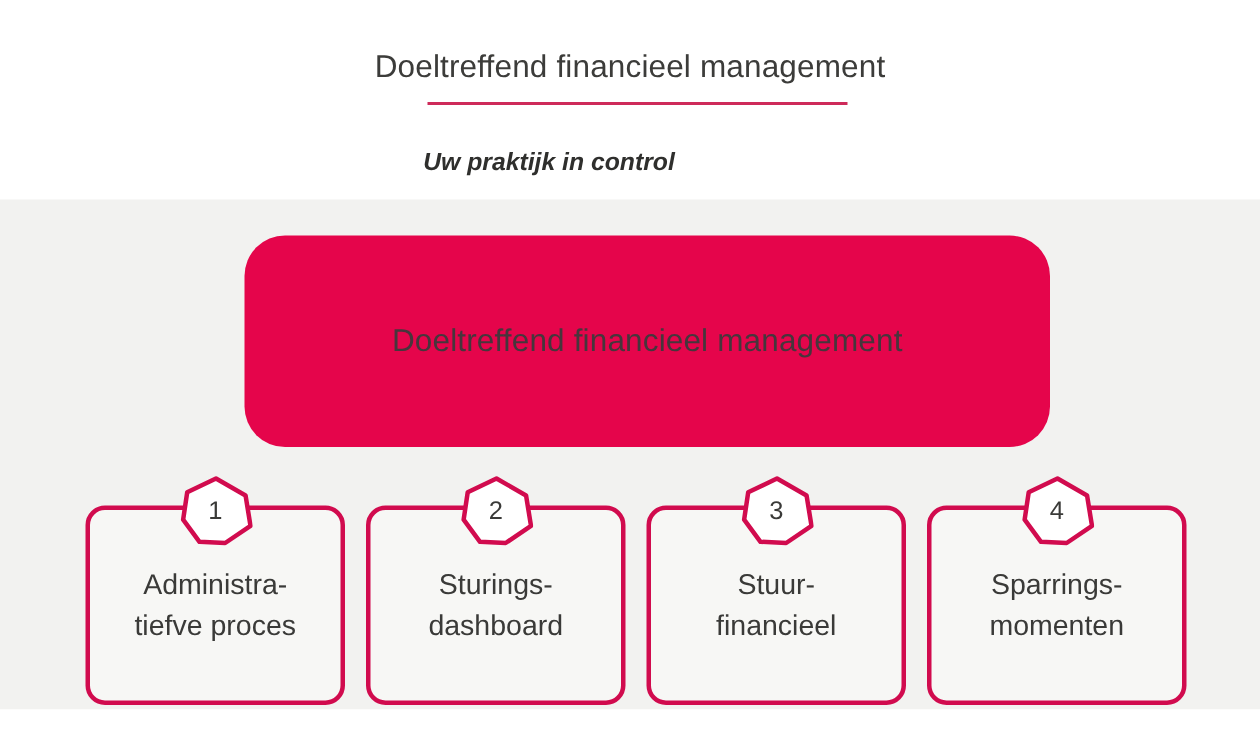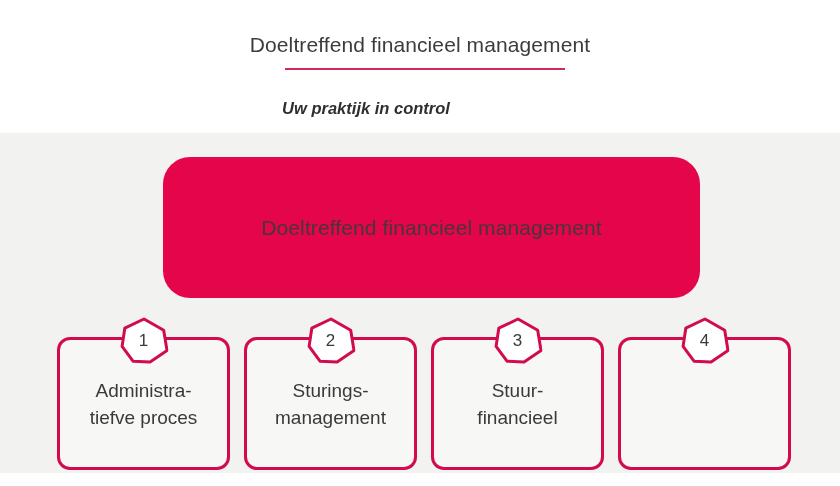--- a/index.html
+++ b/index.html
@@ -188,39 +188,41 @@
     </div>
 
     <div class="step-box b2">
       <div class="step-badge">
         <svg viewBox="0 0 49 47" xmlns="http://www.w3.org/2000/svg" aria-hidden="true">
           <polygon points="24.5,2 44.2,13.3 47.5,33.6 30.6,45 13.5,44.2 2.6,29.4 5.3,11.2" fill="#ffffff" stroke="#d10b4e" stroke-width="3" stroke-linejoin="round"></polygon>
         </svg>
         <span class="badge-num">2</span>
       </div>
       <span class="step-label">Sturings-
-management</span>
+dashboard</span>
     </div>
 
     <div class="step-box b3">
       <div class="step-badge">
         <svg viewBox="0 0 49 47" xmlns="http://www.w3.org/2000/svg" aria-hidden="true">
           <polygon points="24.5,2 44.2,13.3 47.5,33.6 30.6,45 13.5,44.2 2.6,29.4 5.3,11.2" fill="#ffffff" stroke="#d10b4e" stroke-width="3" stroke-linejoin="round"></polygon>
         </svg>
         <span class="badge-num">3</span>
       </div>
       <span class="step-label">Stuur-
 financieel</span>
     </div>
 
     <div class="step-box b4">
       <div class="step-badge">
         <svg viewBox="0 0 49 47" xmlns="http://www.w3.org/2000/svg" aria-hidden="true">
           <polygon points="24.5,2 44.2,13.3 47.5,33.6 30.6,45 13.5,44.2 2.6,29.4 5.3,11.2" fill="#ffffff" stroke="#d10b4e" stroke-width="3" stroke-linejoin="round"></polygon>
         </svg>
         <span class="badge-num">4</span>
       </div>
+      <span class="step-label">Sparrings-
+momenten</span>
     </div>
 
   </div>
 </div>
 
 <div class="footer-strip"></div>
 
 </body></html>

